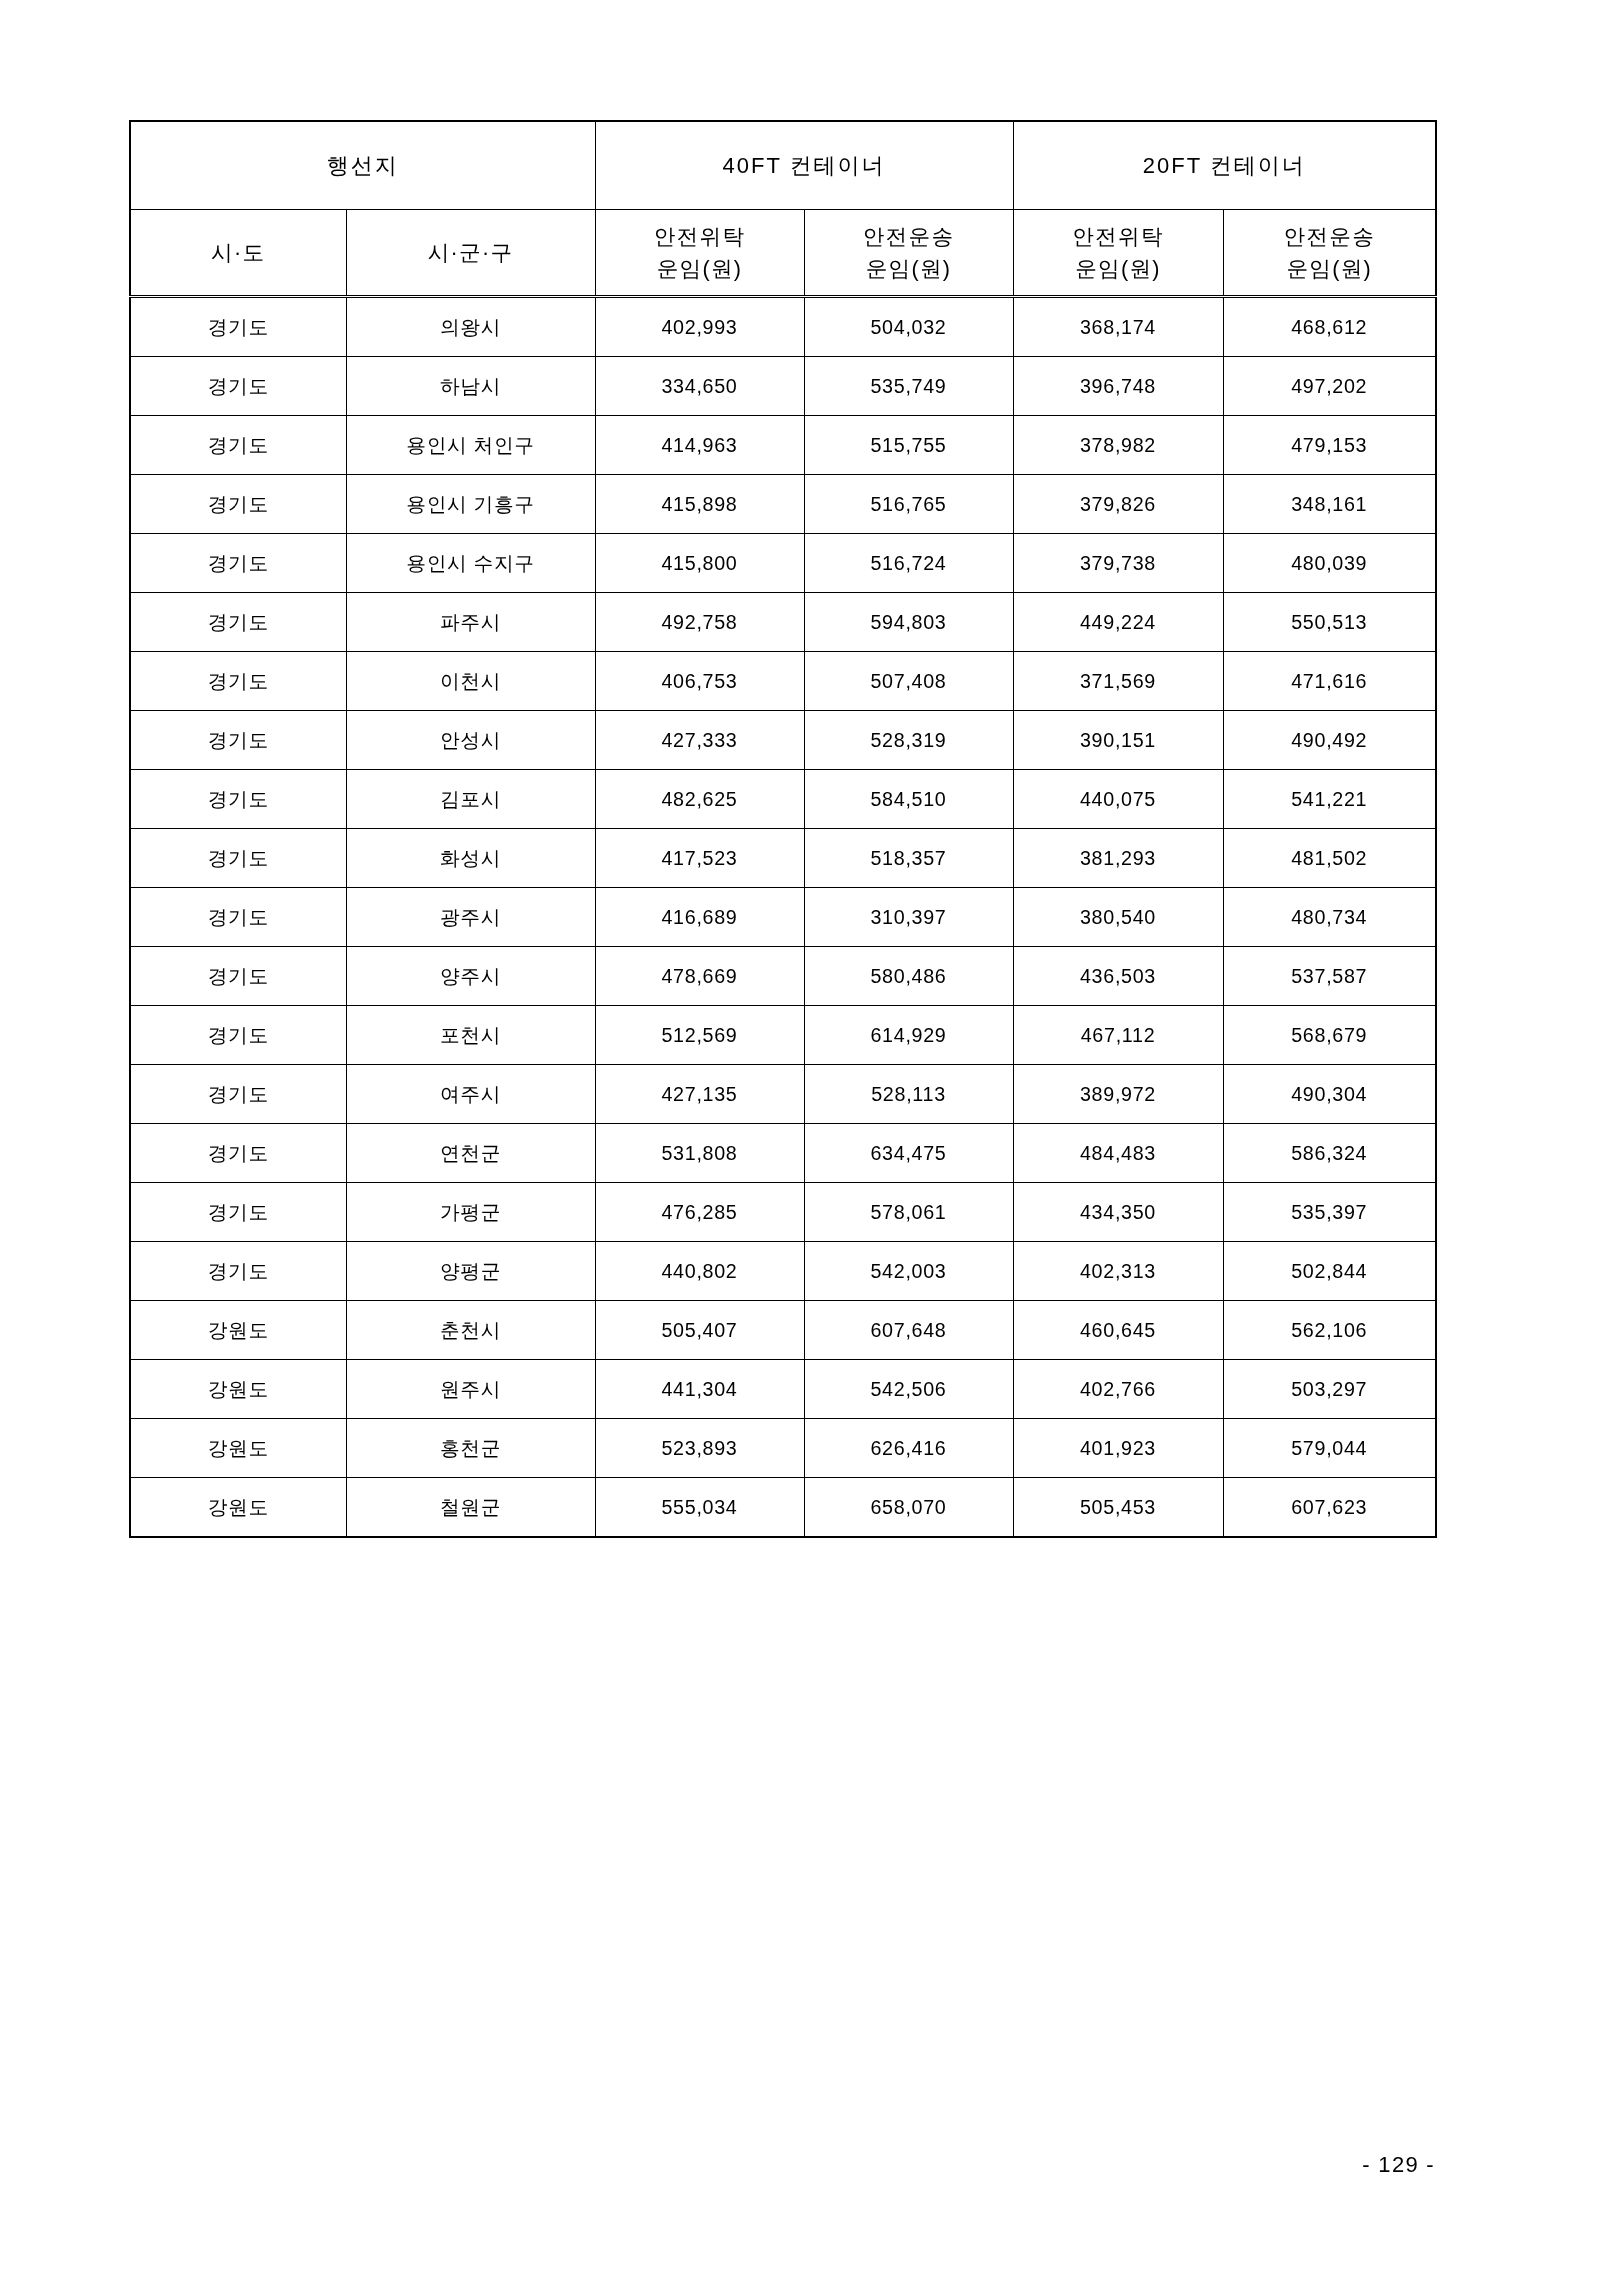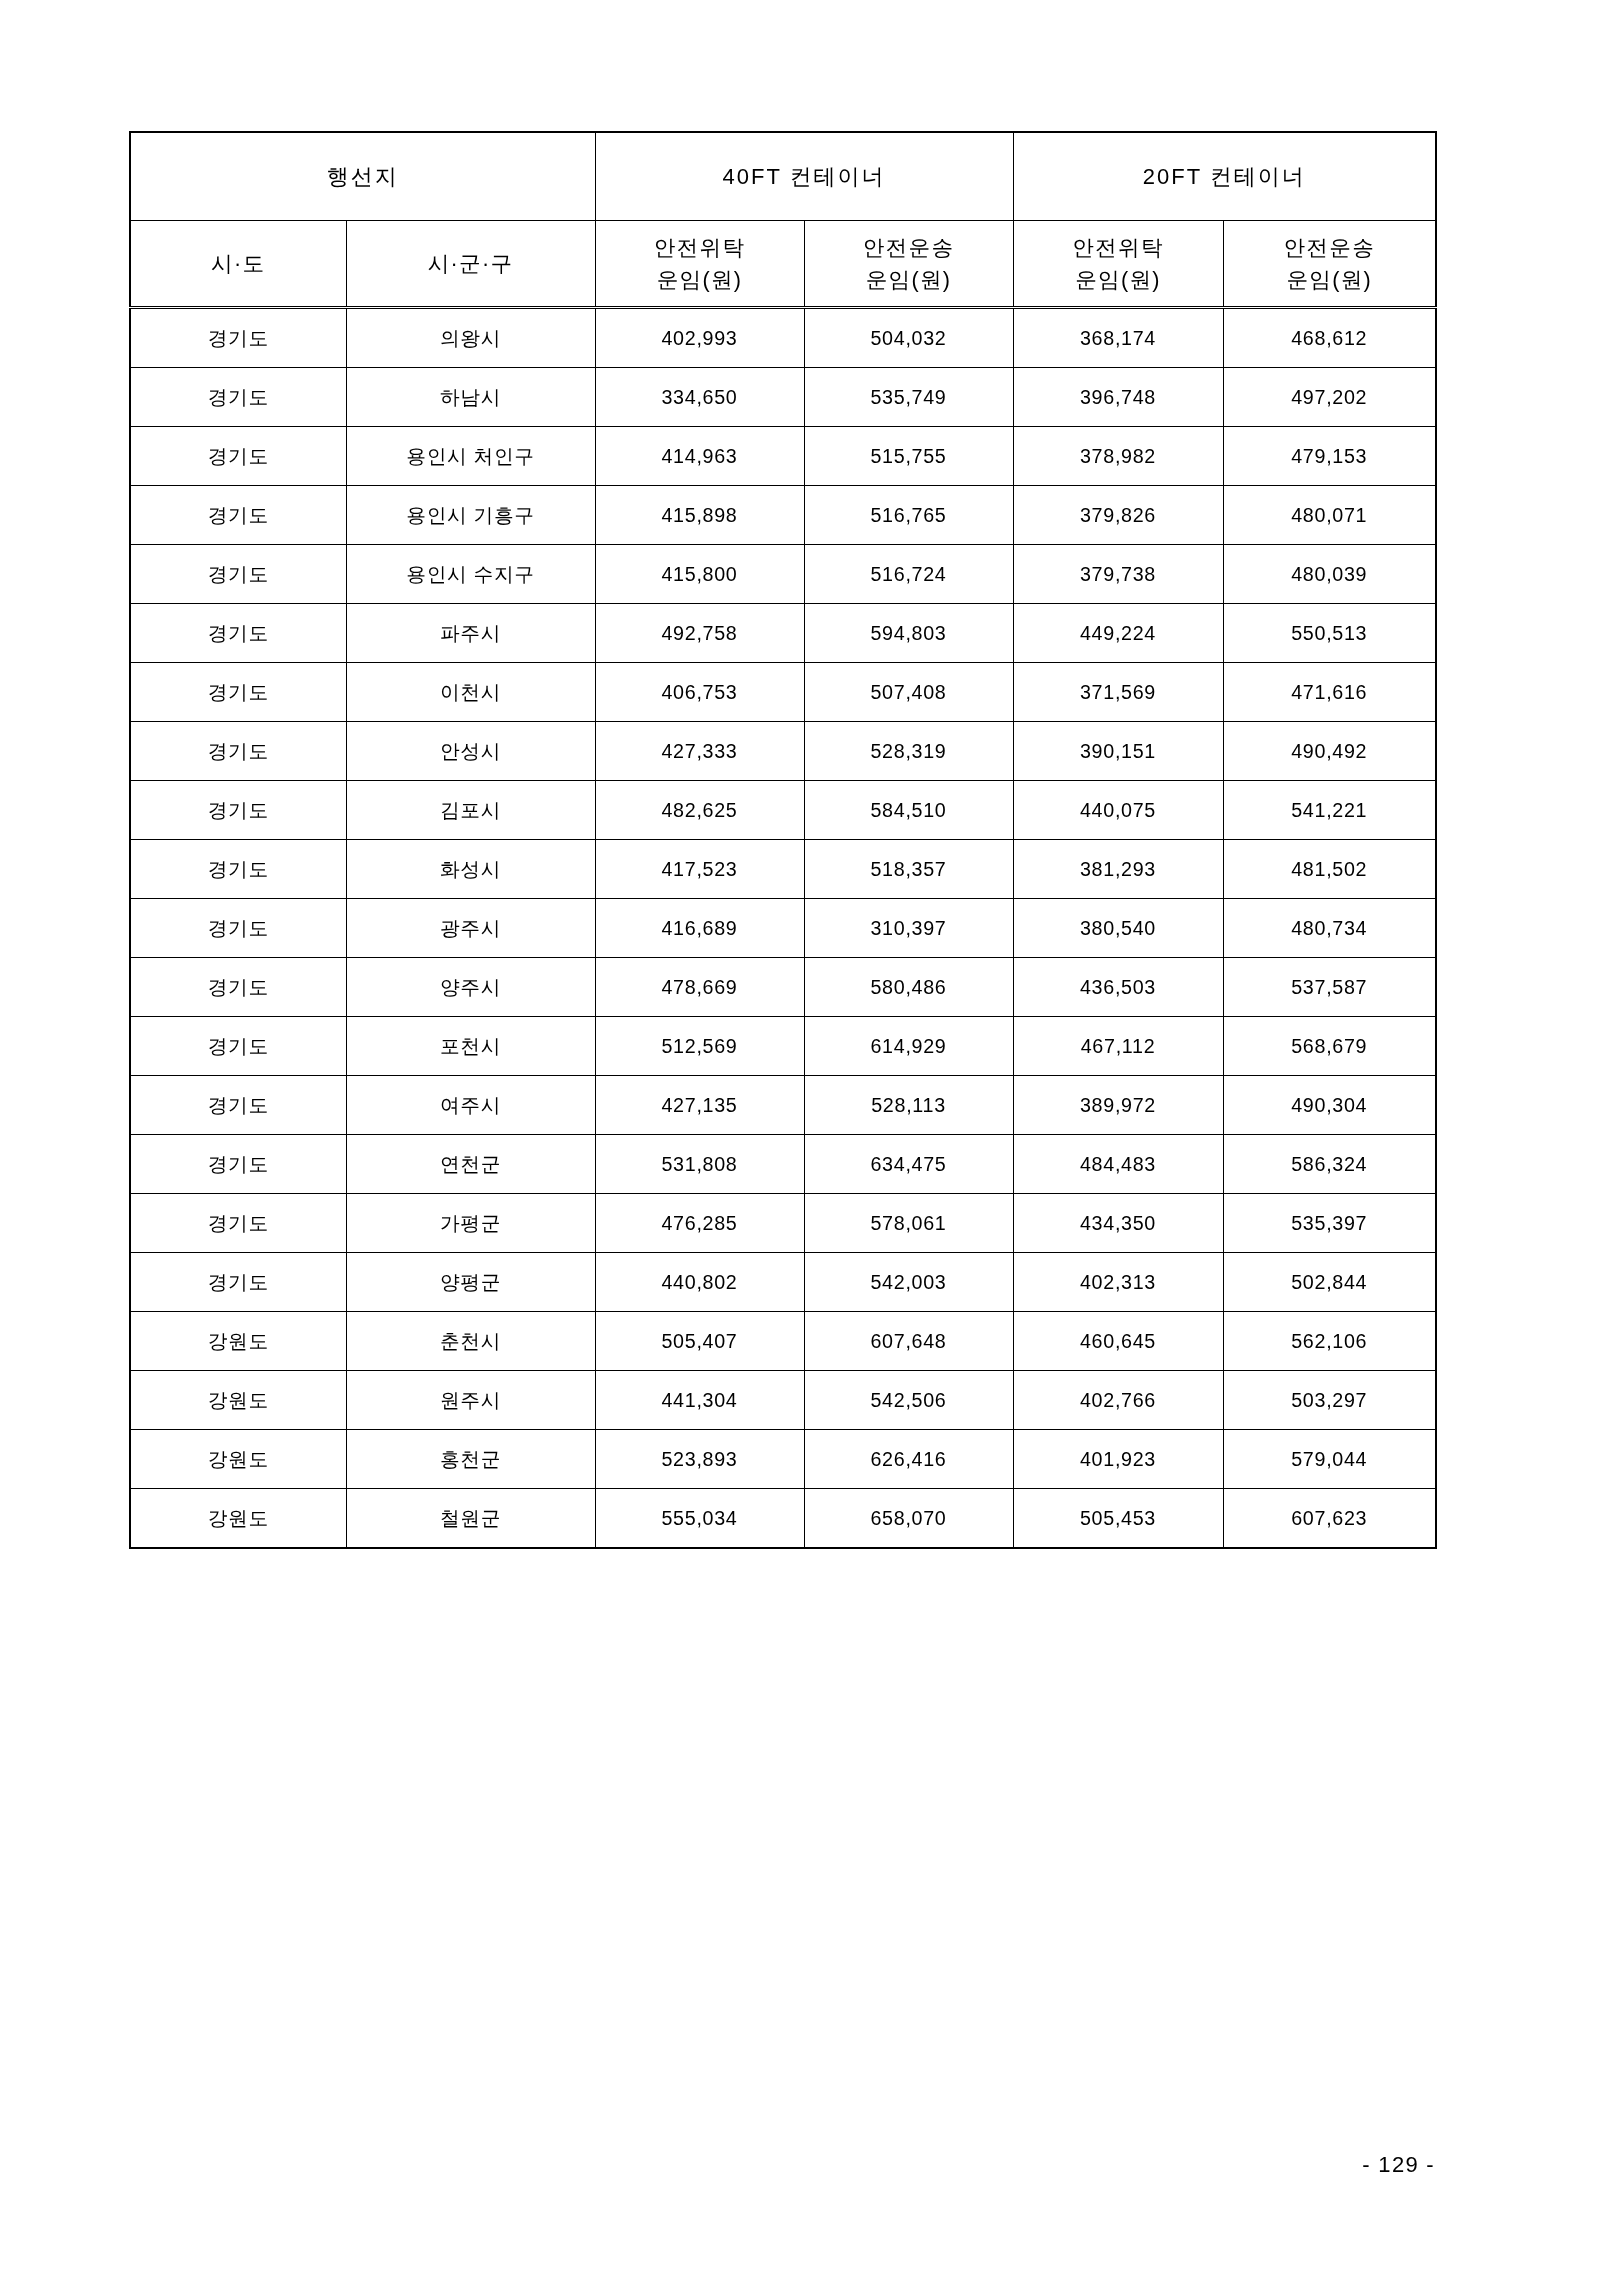--- a/index.html
+++ b/index.html
@@ -10,21 +10,21 @@
   body {
     position: relative;
     width: 1620px;
     height: 2295px;
     font-family: "Liberation Sans", sans-serif;
     color: #000000;
   }
   .rate-table {
     position: absolute;
     left: 129px;
-    top: 131px;
+    top: 120px;
     width: 1306px;
     border-collapse: collapse;
     table-layout: fixed;
     text-align: center;
     border: 2px solid #000000;
   }
   .rate-table th,
   .rate-table td {
     border: 1.3px solid #000000;
     padding: 0;
@@ -127,21 +127,21 @@
       <td>515,755</td>
       <td>378,982</td>
       <td>479,153</td>
     </tr>
       <tr class="data-row">
       <td>경기도</td>
       <td>용인시 기흥구</td>
       <td>415,898</td>
       <td>516,765</td>
       <td>379,826</td>
-      <td>480,071</td>
+      <td>348,161</td>
     </tr>
       <tr class="data-row">
       <td>경기도</td>
       <td>용인시 수지구</td>
       <td>415,800</td>
       <td>516,724</td>
       <td>379,738</td>
       <td>480,039</td>
     </tr>
       <tr class="data-row">

